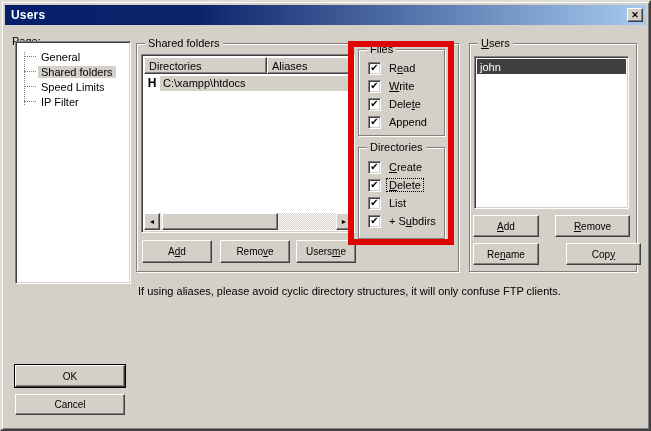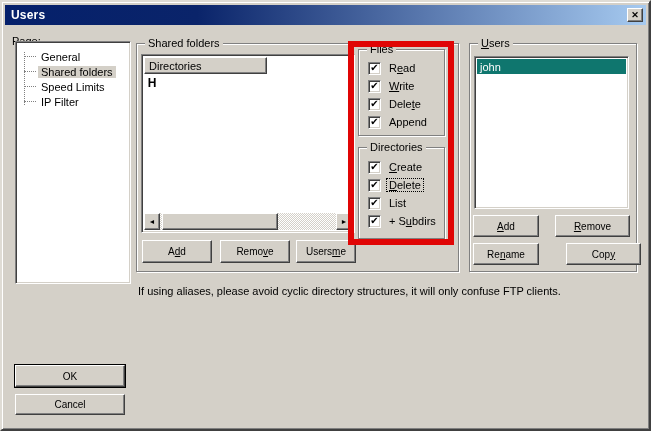--- a/index.html
+++ b/index.html
@@ -96,21 +96,21 @@
     border:1px solid; border-color:#808080 #fff #fff #808080;
     box-shadow: inset 1px 1px 0 #404040, inset -1px -1px 0 #d4d0c8;
     display:flex; align-items:center; justify-content:center; }
   .check { font-size:10px; line-height:10px; margin-top:-1px; }
   .cb-label { margin-left:6px; padding:0 2px; }
   .cb-label.focus { outline:1px dotted #000; }
 
   
   .users-list { position:absolute; left:472px; top:54px; width:155px; height:153px; }
   .users-row { position:absolute; left:2px; top:2px; right:2px; height:15px;
-    background:#0f766e; color:#fff; display:flex; align-items:center; padding-left:3px; }
+    background:#404040; color:#fff; display:flex; align-items:center; padding-left:3px; }
 
   
   .desc { position:absolute; left:136px; top:282px; width:504px; line-height:14px; }
   .desc p + p { margin-top:6px; }
 
   
   .red-rect { position:absolute; left:346px; top:39px; width:106px; height:204px;
     border:6px solid #e00505; z-index:50; pointer-events:none; }
 </style>
 </head>
@@ -146,23 +146,25 @@
     </div>
   </div>
 
   <div class="groupbox" style="left:134px; top:41px; width:323px; height:229px;">
     <span class="gb-label">Shared folders</span>
   </div>
 
   <div class="dir-list sunken">
     <div class="lv-header">
       <div class="hdr-cell" style="width:123px;">Directories</div>
+      <div class="hdr-cell" style="flex:1;">Aliases</div>
     </div>
     <div class="lv-row">
       <span class="icon-cell">H</span>
+      <span class="row-sel">C:\xampp\htdocs</span>
     </div>
     <div class="hscroll">
       <span class="sb-btn">
           <span>◄</span>
         </span>
       <span class="sb-thumb"></span>
       <span class="sb-btn right">
           <span>►</span>
         </span>
     </div>

